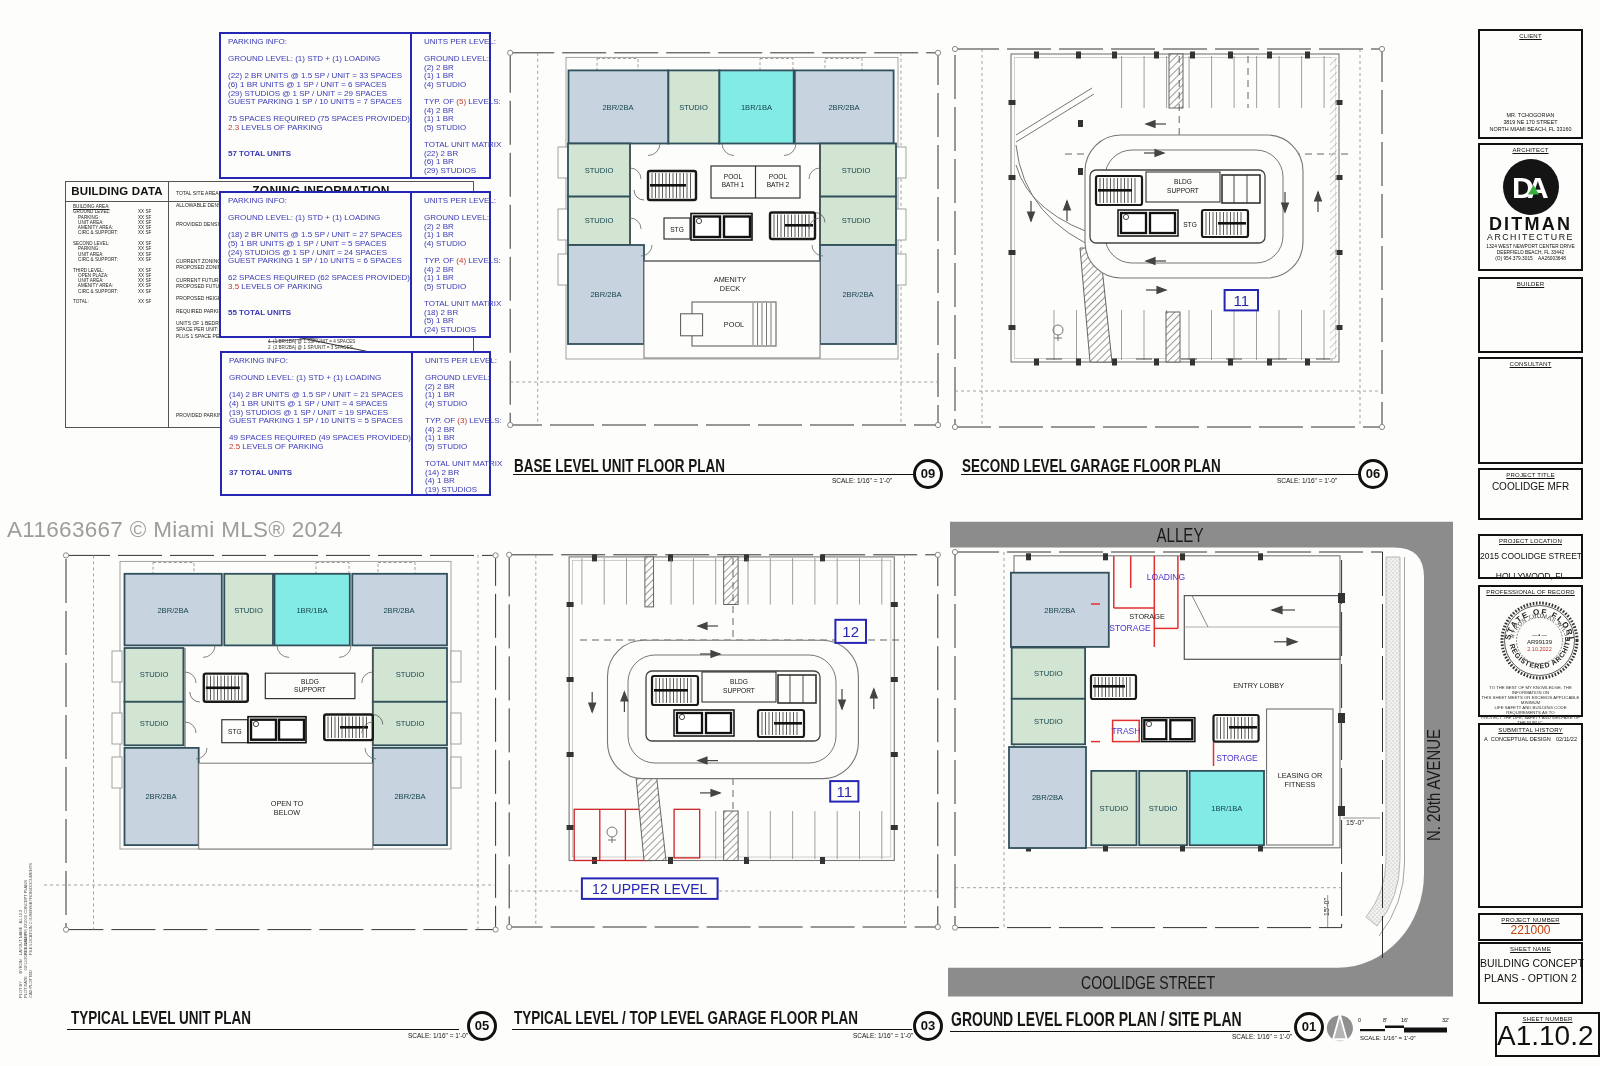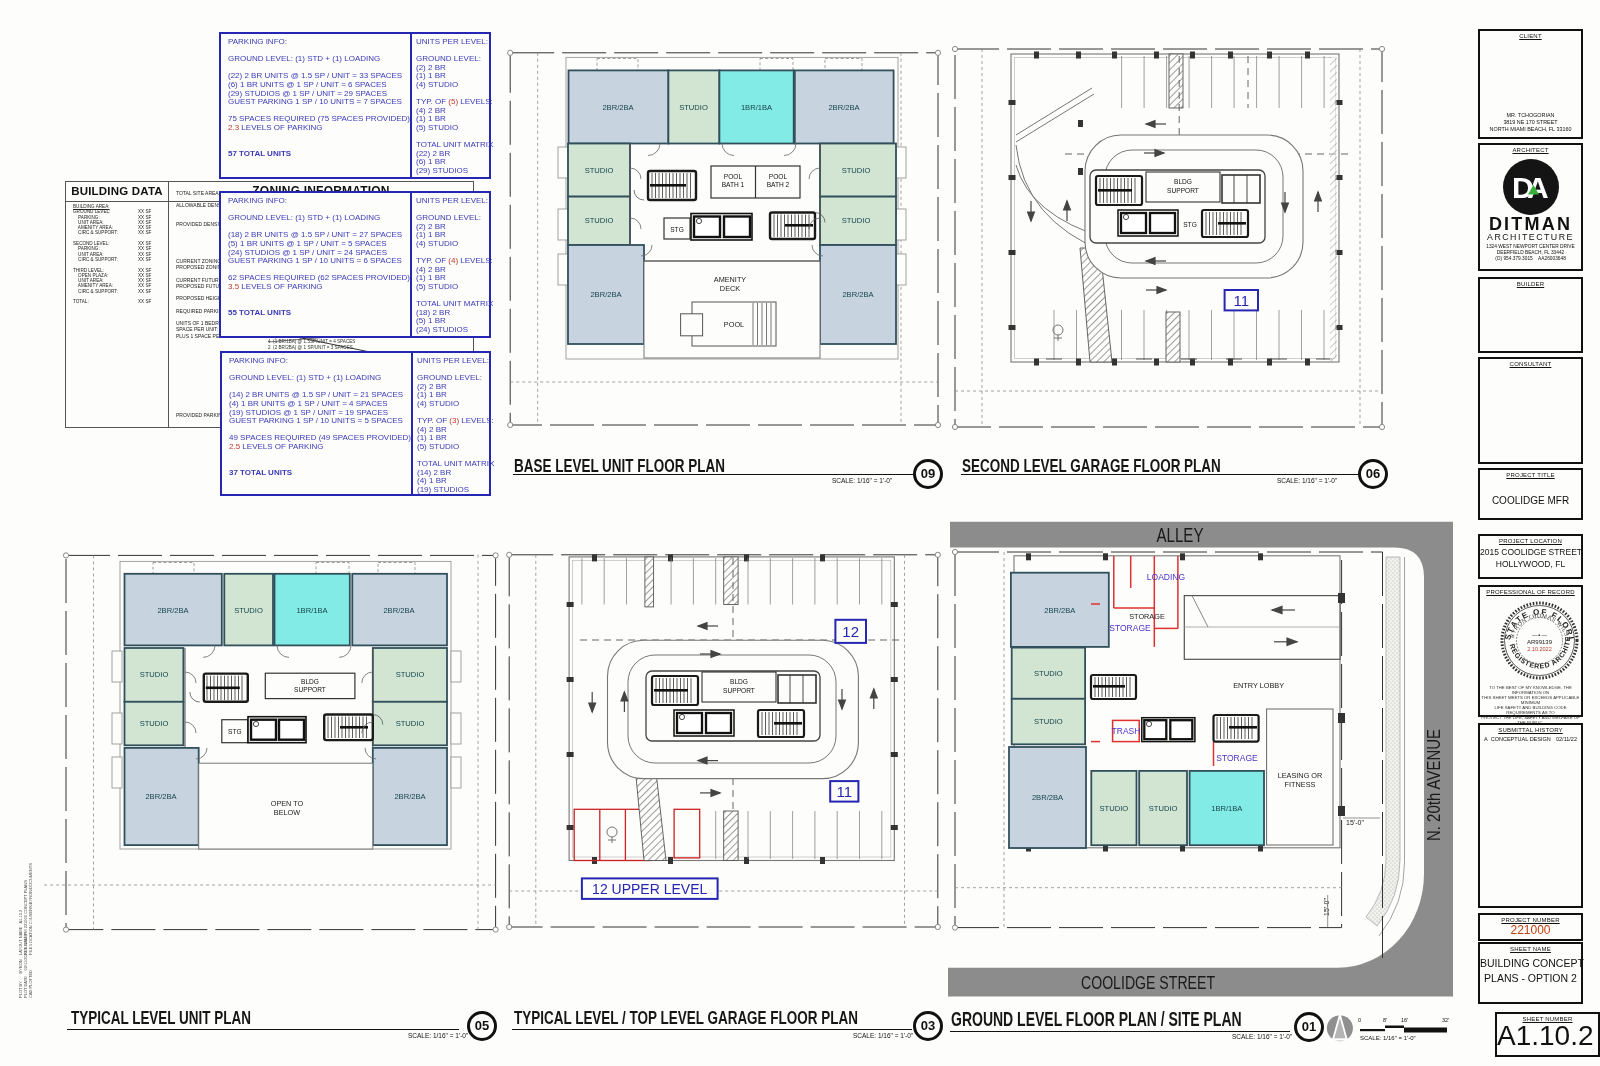--- a/index.html
+++ b/index.html
@@ -1,32 +1,33 @@
 <!DOCTYPE html>
 <html><head><meta charset="utf-8">
 <style>
 html,body{margin:0;padding:0;background:#fdfdfb;font-family:"Liberation Sans",sans-serif;}
 #sheet{position:relative;width:1600px;height:1066px;background:#fdfdfb;overflow:hidden;}
 .abs{position:absolute;}
 .bluebox{position:absolute;border:2.5px solid #2626b4;background:#fdfdfb;color:#3a3ab8;font-size:8px;line-height:8.6px;}
 .bb-l{position:absolute;left:7px;top:4px;white-space:pre;}
-.bb-r{position:absolute;left:189px;top:0;padding-top:4px;white-space:pre;border-left:2.5px solid #2626b4;padding-left:4px;height:100%;box-sizing:border-box;}
+.bb-r{position:absolute;left:189px;top:0;padding-top:4px;white-space:pre;border-left:2.5px solid #2626b4;padding-left:12px;height:100%;box-sizing:border-box;}
 .red{color:#c0392b;}
 .tu{font-weight:bold;}
 .tiny{font-size:5px;line-height:6.2px;color:#222;}
 .tb{position:absolute;left:1478px;width:101px;border:2px solid #111;background:#fdfdfb;}
 .tbh{font-size:6px;text-align:center;text-decoration:underline;color:#111;padding-top:2px;letter-spacing:0.2px;}
 svg{position:absolute;overflow:visible;}
 .ptitle{position:absolute;color:#161616;font-size:17.5px;font-weight:bold;transform-origin:0 50%;transform:scaleX(0.77);white-space:nowrap;}
 .scaletxt{position:absolute;font-size:6.5px;color:#111;}
 .scirc{position:absolute;width:24px;height:24px;border:3.5px solid #111;border-radius:50%;background:#fdfdfb;color:#111;font-size:13px;font-weight:bold;text-align:center;line-height:24px;}
 </style></head>
 <body>
 <div id="sheet">
 
+<div class="abs" style="left:7px;top:517px;font-size:22.5px;color:rgba(140,140,140,0.85);letter-spacing:0.3px;">A11663667 © Miami MLS® 2024</div>
 
 <div class="abs" style="left:65px;top:181px;width:407px;height:245px;border:1.5px solid #555;background:#fdfdfb;">
   <div class="abs" style="left:0;top:0;width:102px;height:19px;border-right:1.5px solid #555;border-bottom:1.5px solid #555;text-align:center;font-size:11.5px;color:#111;line-height:19px;letter-spacing:0.2px;white-space:nowrap;font-weight:bold;">BUILDING DATA</div>
   <div class="abs" style="left:103px;top:0;width:304px;height:19px;border-bottom:1.5px solid #555;text-align:center;font-size:12px;color:#111;line-height:19px;letter-spacing:0.2px;white-space:nowrap;font-weight:bold;">ZONING INFORMATION</div>
   <div class="abs" style="left:102px;top:19px;width:0;height:226px;border-left:1.5px solid #555;"></div>
   <div class="tiny abs" style="left:7px;top:22px;white-space:pre;font-size:4.6px;line-height:5.3px;"><span style="text-decoration:underline">BUILDING AREA:</span>
 GROUND LEVEL:
     PARKING:
     UNIT AREA:
     AMENITY AREA:
@@ -1052,25 +1053,25 @@
   <div style="position:absolute;top:99px;width:100%;text-align:center;font-size:4.8px;line-height:5.8px;color:#111;">1324 WEST NEWPORT CENTER DRIVE<br>DEERFIELD BEACH, FL 33442<br>(O)&nbsp;954.379.3015&nbsp;&nbsp;&nbsp;&nbsp;AA26003648</div>
 </div>
 <div class="tb" style="top:277px;height:72px;">
       <div class="tbh">BUILDER</div>
     </div>
 <div class="tb" style="top:357px;height:103px;">
       <div class="tbh">CONSULTANT</div>
     </div>
 <div class="tb" style="top:468px;height:48px;">
   <div class="tbh">PROJECT TITLE</div>
-  <div style="text-align:center;font-size:10px;color:#111;margin-top:17px;">COOLIDGE MFR</div>
+  <div style="text-align:center;font-size:10px;color:#111;margin-top:3px;">COOLIDGE MFR</div>
 </div>
 <div class="tb" style="top:534px;height:41px;">
   <div class="tbh">PROJECT LOCATION</div>
-  <div style="text-align:center;font-size:8.5px;line-height:12px;color:#111;margin-top:2px;white-space:nowrap;">2015 COOLIDGE STREET<br>HOLLYWOOD, FL</div>
+  <div style="text-align:center;font-size:8.5px;line-height:20px;color:#111;margin-top:2px;white-space:nowrap;">2015 COOLIDGE STREET<br>HOLLYWOOD, FL</div>
 </div>
 <div class="tb" style="top:585px;height:128px;">
   <div class="tbh">PROFESSIONAL OF RECORD</div>
   <svg style="left:19px;top:13px;" width="81" height="81" viewBox="0 0 81 81">
     <circle cx="40.5" cy="40.5" r="37.5" fill="none" stroke="#333" stroke-width="3" stroke-dasharray="1.6 1.6"></circle>
     <circle cx="40.5" cy="40.5" r="35" fill="none" stroke="#333" stroke-width="0.8"></circle>
     <circle cx="40.5" cy="40.5" r="23" fill="none" stroke="#444" stroke-width="0.7" stroke-dasharray="1.8 1.4"></circle>
     <path id="arcT" d="M 11 44 A 29.5 29.5 0 1 1 70 44" fill="none"></path>
     <text font-size="8" fill="#222" letter-spacing="1.5" font-weight="bold"><textPath href="#arcT" startOffset="4%">STATE OF FLORIDA</textPath></text>
     <path id="arcM" d="M 14 44 A 26.5 26.5 0 1 1 67 44" fill="none"></path>

